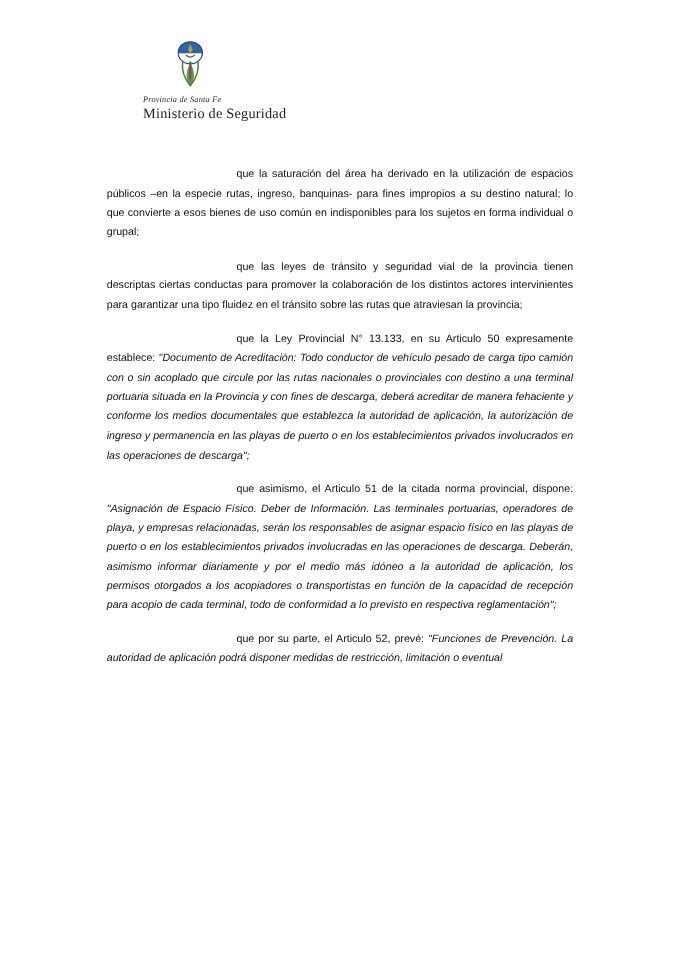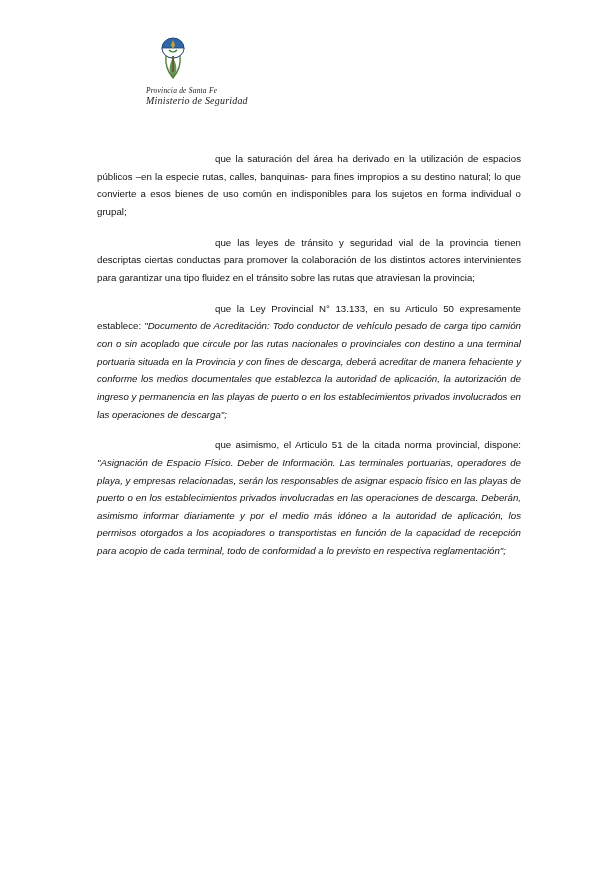--- a/index.html
+++ b/index.html
@@ -31,34 +31,33 @@
   }
   .crest {
     width: 34px;
     height: 46px;
     margin-left: 32px;
     position: relative;
   }
   .crest svg { display: block; }
   .letterhead-lines {
     margin-top: 6px;
-    margin-left: 22px;
+    margin-left: 6px;
     line-height: 1.25;
   }
   .lh-line1 {
     font-family: "Liberation Serif", serif;
     font-style: italic;
     font-size: 7.5px;
     color: #222;
     letter-spacing: 0.2px;
   }
   .lh-line2 {
     font-family: "Liberation Serif", serif;
-    font-style: italic;
-    font-size: 10px;
+    font-size: 13px;
     color: #222;
     letter-spacing: 0.2px;
   }
   
   .content {
     position: absolute;
     top: 150px;
     left: 97px;
     width: 424px;
   }
@@ -96,24 +95,25 @@
       </svg>
     </div>
     <div class="letterhead-lines">
       <div class="lh-line1">Provincia de Santa Fe</div>
       <div class="lh-line2">Ministerio de Seguridad</div>
     </div>
   </div>
 
   <div class="content">
 
-    <p class="indent">que la saturación del área ha derivado en la utilización de espacios públicos –en la especie rutas, calles, banquinas- para fines impropios a su destino natural; lo que convierte a esos bienes de uso común en indisponibles para los sujetos en forma individual o grupal;</p>
+    <p class="indent">que la saturación del área ha derivado en la utilización de espacios públicos –en la especie rutas, ingreso, banquinas- para fines impropios a su destino natural; lo que convierte a esos bienes de uso común en indisponibles para los sujetos en forma individual o grupal;</p>
 
 
     <p class="indent">que las leyes de tránsito y seguridad vial de la provincia tienen descriptas ciertas conductas para promover la colaboración de los distintos actores intervinientes para garantizar una tipo fluidez en el tránsito sobre las rutas que atraviesan la provincia;</p>
 
     <p class="indent"><span class="lead-normal">que la Ley Provincial N° 13.133, en su Articulo 50 expresamente establece: </span><span class="para-quote">"Documento de Acreditación: Todo conductor de vehículo pesado de carga tipo camión con o sin acoplado que circule por las rutas nacionales o provinciales con destino a una terminal portuaria situada en la Provincia y con fines de descarga, deberá acreditar de manera fehaciente y conforme los medios documentales que establezca la autoridad de aplicación, la autorización de ingreso y permanencia en las playas de puerto o en los establecimientos privados involucrados en las operaciones de descarga";</span></p>
 
     <p class="indent"><span class="lead-normal">que asimismo, el Articulo 51 de la citada norma provincial, dispone: </span><span class="para-quote">"Asignación de Espacio Físico. Deber de Información. Las terminales portuarias, operadores de playa, y empresas relacionadas, serán los responsables de asignar espacio físico en las playas de puerto o en los establecimientos privados involucradas en las operaciones de descarga. Deberán, asimismo informar diariamente y por el medio más idóneo a la autoridad de aplicación, los permisos otorgados a los acopiadores o transportistas en función de la capacidad de recepción para acopio de cada terminal, todo de conformidad a lo previsto en respectiva reglamentación";</span></p>
 
+    <p class="indent"><span class="lead-normal">que por su parte, el Articulo 52, prevé: </span><span class="para-quote">"Funciones de Prevención. La autoridad de aplicación podrá disponer medidas de restricción, limitación o eventual</span></p>
 
   </div>
 </div>
 
 </body></html>

